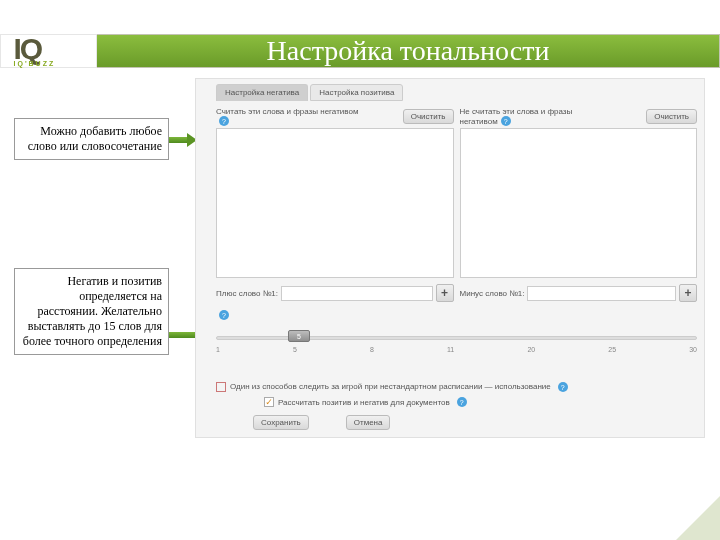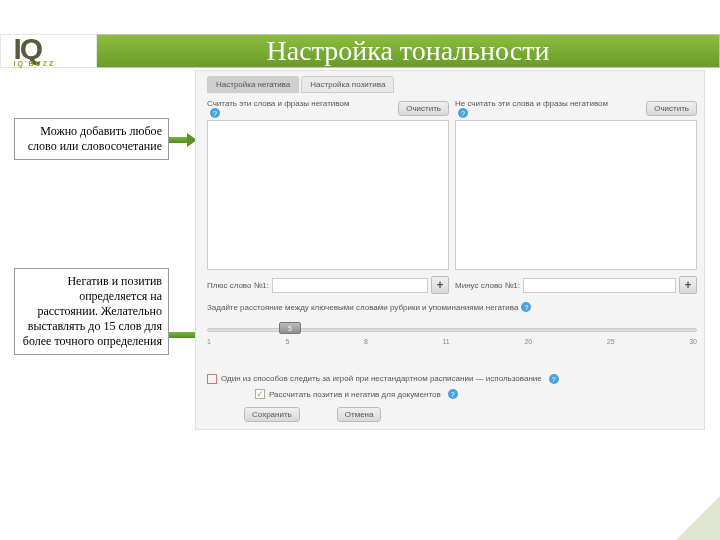--- a/index.html
+++ b/index.html
@@ -8,21 +8,21 @@
   .logo-band { width: 97px; background: #fff; display: flex; align-items: center; justify-content: center; border: 1px solid #e6e6e6; }
   .logo { width: 70px; }
   .logo-iq { font-size: 30px; font-weight: 900; color: #5a5a3c; line-height: 0.9; letter-spacing: -2px; }
   .logo-sub { font-size: 7px; font-weight: 900; color: #88aa22; letter-spacing: 2px; margin-top: -2px; }
   .header-right { flex: 1; background: linear-gradient(#8bbd3e,#6a9b29); display: flex; align-items: center; justify-content: center; border: 1px solid #c3c3b3; border-left: none; }
   .title { color: #fff; font-size: 28px; font-family: "Times New Roman", serif; }
   .annot { position: absolute; left: 14px; width: 155px; border: 1px solid #999; background: #fff; padding: 5px 6px; font-family: "Times New Roman", serif; font-size: 12px; line-height: 1.25; text-align: right; }
   .arrow { position: absolute; height: 10px; display:flex; align-items:center;}
   .arrow-body{height:6px;background:linear-gradient(#7db63a,#4f8a1f);width:100%;}
   .arrow-head{width:0;height:0;border-top:7px solid transparent;border-bottom:7px solid transparent;border-left:10px solid #5b9424;}
-  .app { position: absolute; left: 195px; top: 70px; width: 510px; background: #f4f4f4; border: 1px solid #e0e0e0; padding: 5px 7px 7px 11px; font-size: 8px; color: #555; }
+  .app { position: absolute; left: 195px; top: 78px; width: 510px; background: #f4f4f4; border: 1px solid #e0e0e0; padding: 5px 7px 7px 20px; font-size: 8px; color: #555; }
   .tabs { display: flex; gap: 2px; margin-bottom: 6px; }
   .tab { background:#e9e9e9; border:1px solid #ccc; padding:3px 8px; font-size:8px; border-radius:3px 3px 0 0; cursor:pointer;}
   .tab.active { background:#cfcfcf; border-bottom-color:#cfcfcf;}
   .cols { display: flex; gap: 6px; }
   .col { flex: 1; display:flex; flex-direction:column;}
   .col-head { display:flex; align-items:center; justify-content:space-between; margin-bottom:2px;}
   .hint { width:10px;height:10px;border-radius:50%;background:#4aa3df;color:#fff;display:inline-flex;align-items:center;justify-content:center;font-size:7px;margin-left:3px;cursor:pointer;}
   .btn { background:linear-gradient(#f0f0f0,#d9d9d9); border:1px solid #bbb; border-radius:3px; padding:2px 7px; font-size:8px; cursor:pointer;margin-left:37px;}
   .textarea { background:#fff; border:1px solid #ccc; height:150px; width:100%; resize:none; font-size:8px; padding:3px;}
   .row2 { display:flex; gap:6px; margin-top:6px;}
@@ -103,21 +103,20 @@
       <div class="plus">+</div>
     </div>
     <div class="inputbox">
       <span>Минус слово №1:</span>
       <input type="text" style="">
       <div class="plus">+</div>
     </div>
   </div>
 
   <div class="slabel">
-    <span>Задайте расстояние между ключевыми словами рубрики и упоминаниями негатива</span>
       <span class="hint">?</span>
   </div>
   <div class="slider">
     <div class="slider-track"></div>
     <div class="slider-handle">5</div>
     <div class="ticks">
       <span>1</span>
       <span>5</span>
       <span>8</span>
       <span>11</span>

